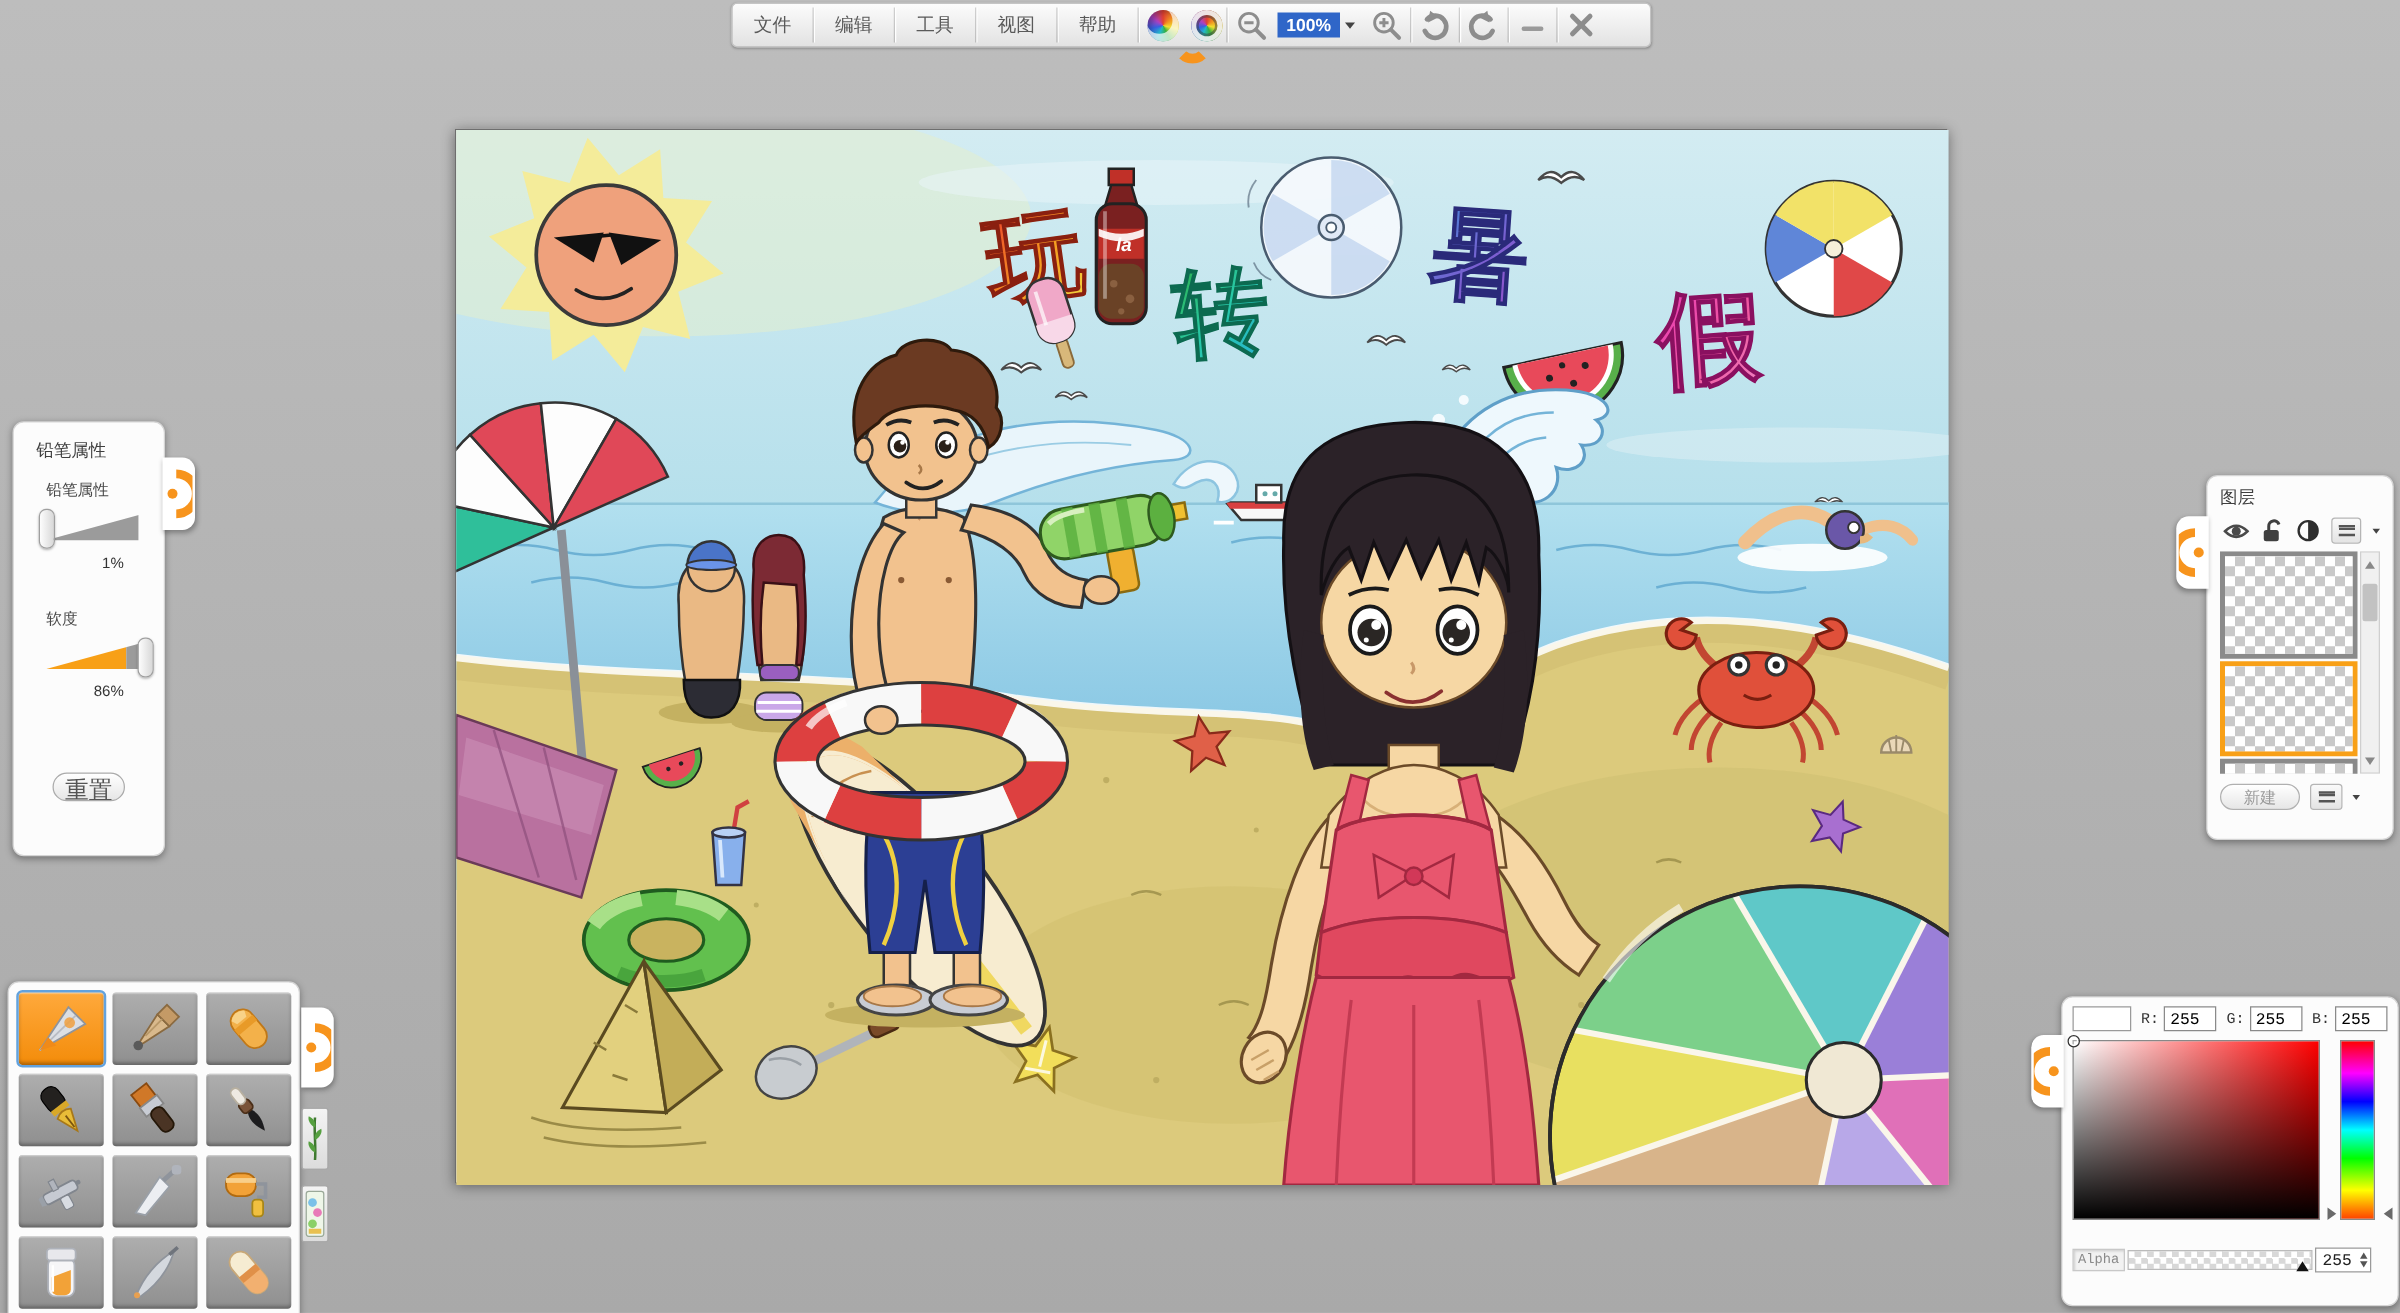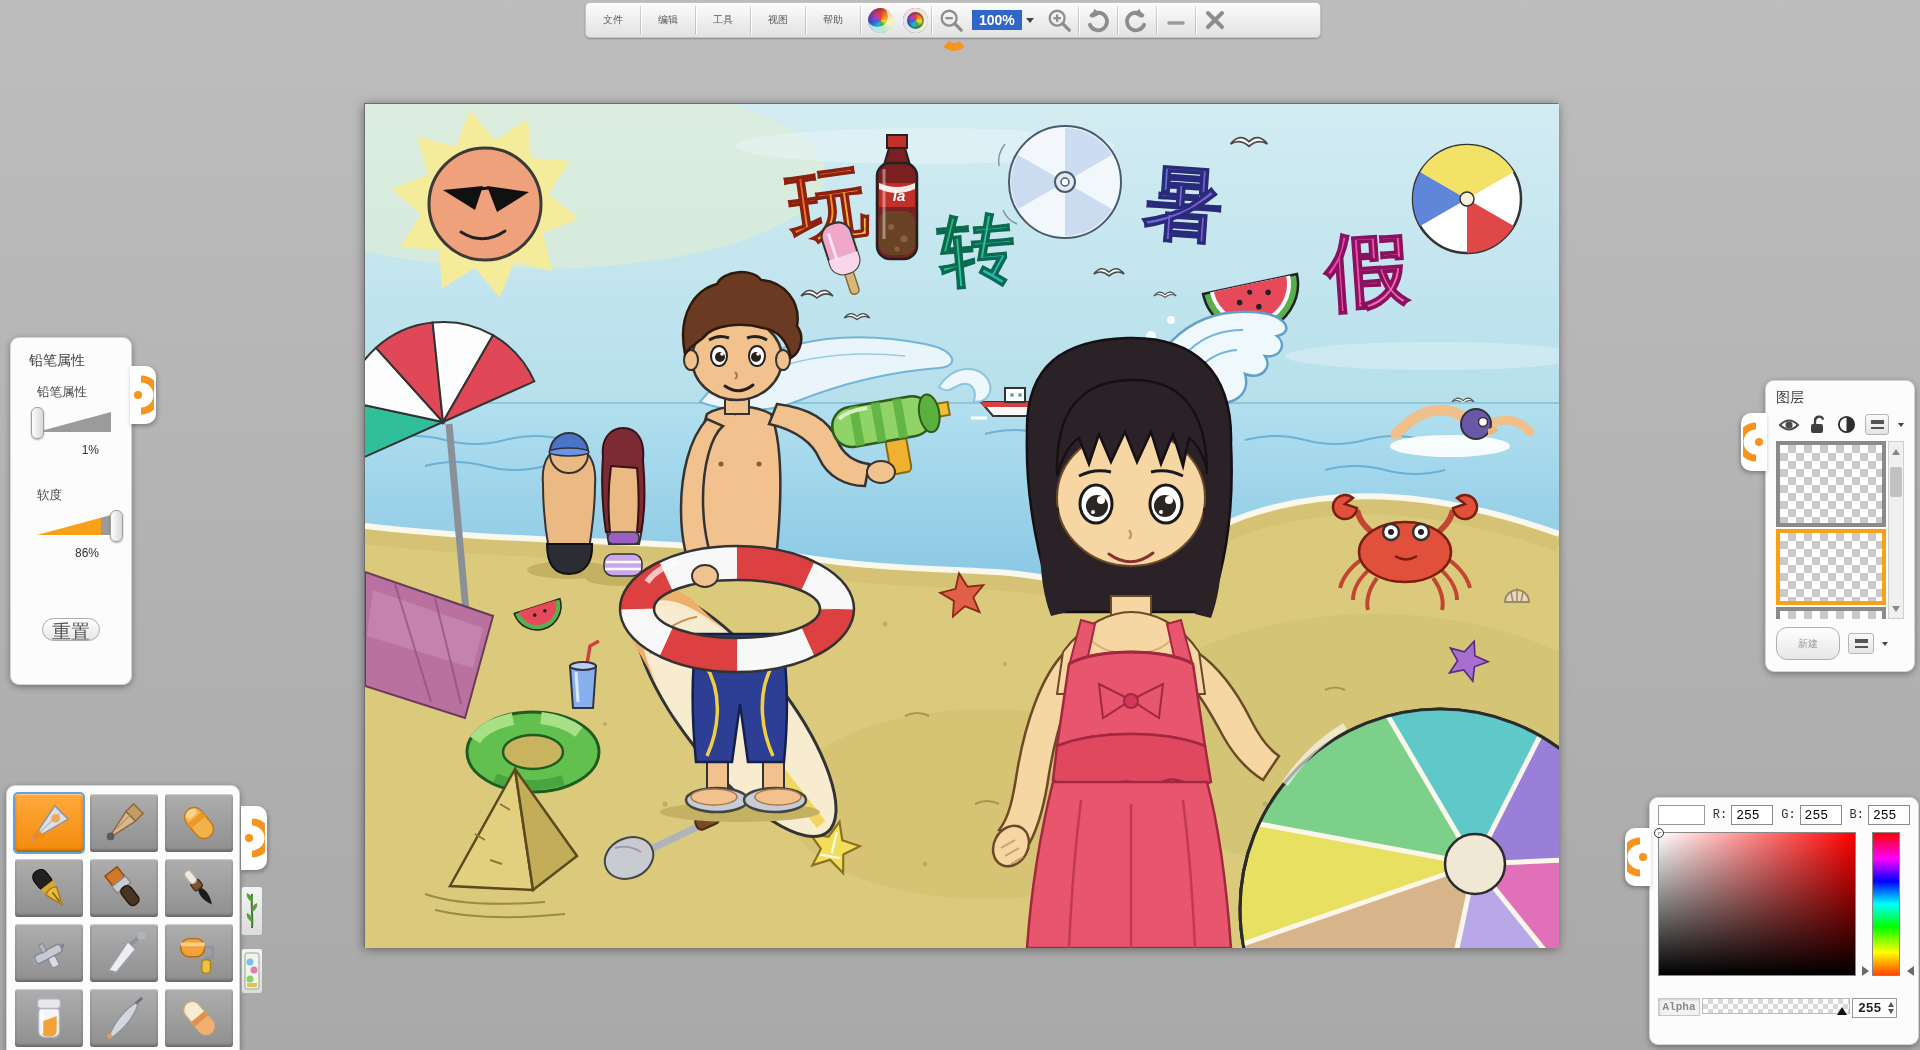--- a/index.html
+++ b/index.html
@@ -5,21 +5,21 @@
   * { margin:0; padding:0; box-sizing:border-box; }
   html,body { width:1920px; height:1050px; overflow:hidden;
     font-family:"Liberation Sans", sans-serif;
     background:linear-gradient(#bdbdbd,#a9a9a9); }
 
   
   .toolbar { position:absolute; left:585px; top:2px; height:36px; width:736px;
     background:linear-gradient(#fcfcfc,#e2e2e2); border:1px solid #c3c3c3;
     border-radius:5px; display:flex; align-items:stretch;
     box-shadow:0 1px 2px rgba(0,0,0,.25); }
-  .menu-item { padding:16px 17px; display:flex; align-items:center; font-size:10px;
+  .menu-item { padding:16px 17px; display:flex; align-items:center; font-size:15px;
     color:#5a5a5a; cursor:default; }
   .tb-sep { width:1px; background:linear-gradient(#d0d0d0,#bdbdbd); margin:3px 0;
     box-shadow:1px 0 0 #fff; }
   .tb-btn { width:38px; display:flex; align-items:center; justify-content:center; }
   .rainbow { width:25px; height:25px; border-radius:50%;
     background:conic-gradient(#e04030,#f09020,#f0e030,#38b040,#20b8c8,#3860e0,#b040c0,#e04030); }
   .rainbow.ring { box-shadow:inset 0 0 0 4px rgba(255,255,255,.85), inset 0 0 0 6px rgba(60,60,60,.5); }
   .rainbow.face { box-shadow:inset -3px -4px 0 2px rgba(255,255,255,.7), inset 3px 2px 4px rgba(0,0,0,.25); }
   .logo-smile { position:absolute; left:353px; top:33px; width:30px; height:15px;
     border:8px solid #f7941d; border-top:none; border-radius:0 0 30px 30px;
@@ -92,22 +92,22 @@
   .lb-orange { border:4px solid #f8a017; }
   .scrollbar { position:absolute; right:0; top:0; width:16px; height:178px;
     background:#f0f0f0; border:1px solid #cfcfcf; display:flex; flex-direction:column; }
   .sb-arrow { height:15px; display:flex; align-items:center; justify-content:center; }
   .tri-up { width:0; height:0; border:4px solid transparent; border-bottom:6px solid #888; }
   .tri-down { width:0; height:0; border:4px solid transparent; border-top:6px solid #888; }
   .sb-track { flex:1; position:relative; }
   .sb-thumb { position:absolute; left:1px; right:1px; top:10px; height:30px;
     background:#c2c2c2; border-radius:2px; }
   .layers-bottom { display:flex; align-items:center; gap:8px; margin-top:8px; }
-  .new-btn { width:64px; height:33px; background:linear-gradient(#fff,#e6e6e6);
-    border:1px solid #b0b0b0; border-radius:11px; font-size:10px; color:#9a9a9a;
+  .new-btn { width:64px; height:21px; background:linear-gradient(#fff,#e6e6e6);
+    border:1px solid #b0b0b0; border-radius:11px; font-size:13px; color:#9a9a9a;
     font-family:inherit; }
 
   
   .color-panel { left:1649px; top:797px; width:270px; height:248px; padding:7px 8px; }
   .rgb-row { display:flex; align-items:center; gap:4px; }
   .swatch { width:50px; height:20px; background:#fff; border:1px solid #9a9a9a; }
   .rgb-label { font-family:"Liberation Mono", monospace; font-size:12px; color:#333; margin-left:4px; }
   .rgb-input { width:42px; height:20px; border:1px solid #8a8a8a; font-size:13px;
     font-family:"Liberation Mono", monospace; padding-left:4px; }
   .sv-square { position:absolute; left:8px; top:34px; width:198px; height:144px;
@@ -117,21 +117,21 @@
     border-radius:50%; border:1.5px solid #333; background:rgba(255,255,255,.25);
     box-shadow:inset 0 0 0 1.5px #fff; }
   .hue-bar { position:absolute; left:222px; top:34px; width:28px; height:144px;
     border:1px solid #888;
     background:linear-gradient(#f00,#f0f 18%,#00f 34%,#0ff 50%,#0f0 66%,#ff0 84%,#f40); }
   .hue-mark-l { position:absolute; left:212px; top:168px; width:0; height:0;
     border:5px solid transparent; border-left:7px solid #6a6a6a; }
   .hue-mark-r { position:absolute; left:252px; top:168px; width:0; height:0;
     border:5px solid transparent; border-right:7px solid #6a6a6a; }
   .alpha-row { position:absolute; left:8px; top:200px; right:8px; height:20px;
-    display:flex; align-items:flex-start; gap:2px;font-weight:bold; }
+    display:flex; align-items:center; gap:2px; }
   .alpha-label { width:42px; height:18px; background:#f2f2f2; border:1px solid #c8c8c8;
     box-shadow:inset 1px 1px 2px rgba(0,0,0,.15); font-family:"Liberation Mono", monospace;
     font-size:11px; color:#8a8a8a; display:flex; align-items:center; justify-content:center; }
   .alpha-slider { position:relative; width:148px; height:16px; border:1px solid #bbb;
     background:repeating-conic-gradient(#d8d8d8 0% 25%, #fff 0% 50%); background-size:10px 10px; }
   .alpha-marker { position:absolute; right:2px; bottom:-2px; width:0; height:0;
     border:5px solid transparent; border-bottom:8px solid #111; }
   .alpha-spin { display:flex; align-items:center; border:1px solid #9a9a9a;
     background:#fff; height:20px; padding:0 2px 0 5px; gap:4px; }
   .alpha-value { font-family:"Liberation Mono", monospace; font-size:13px; color:#222; width:26px; }

